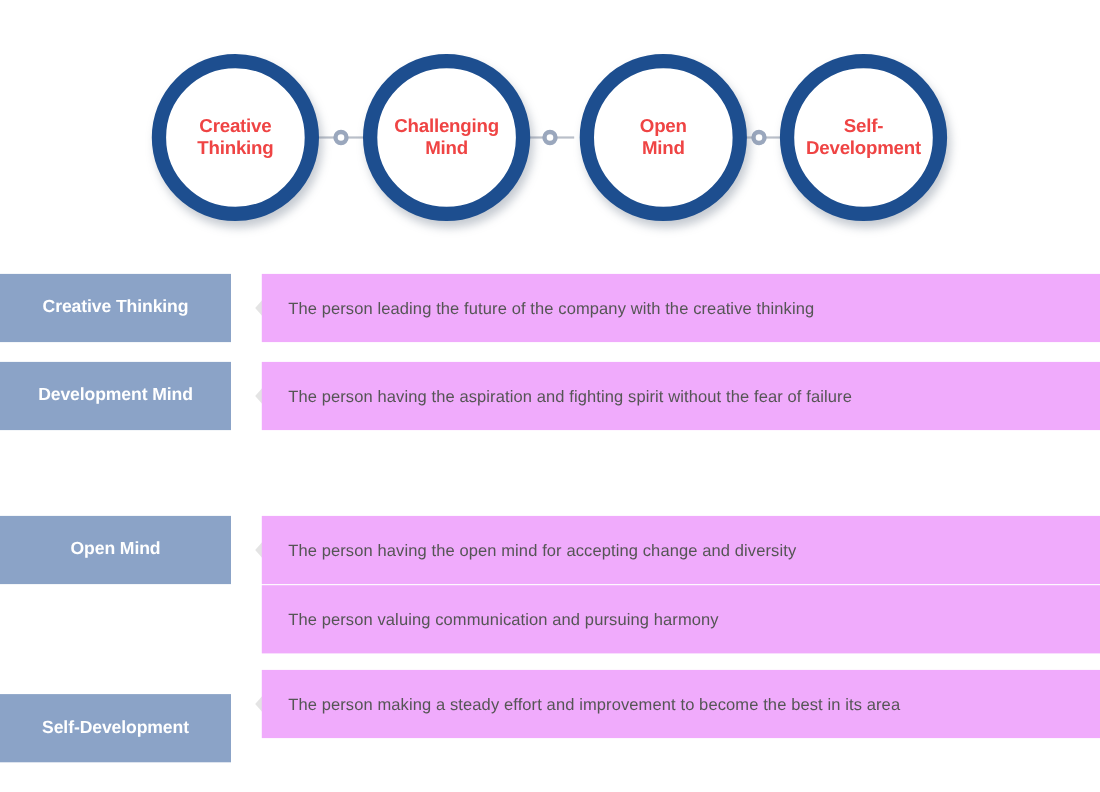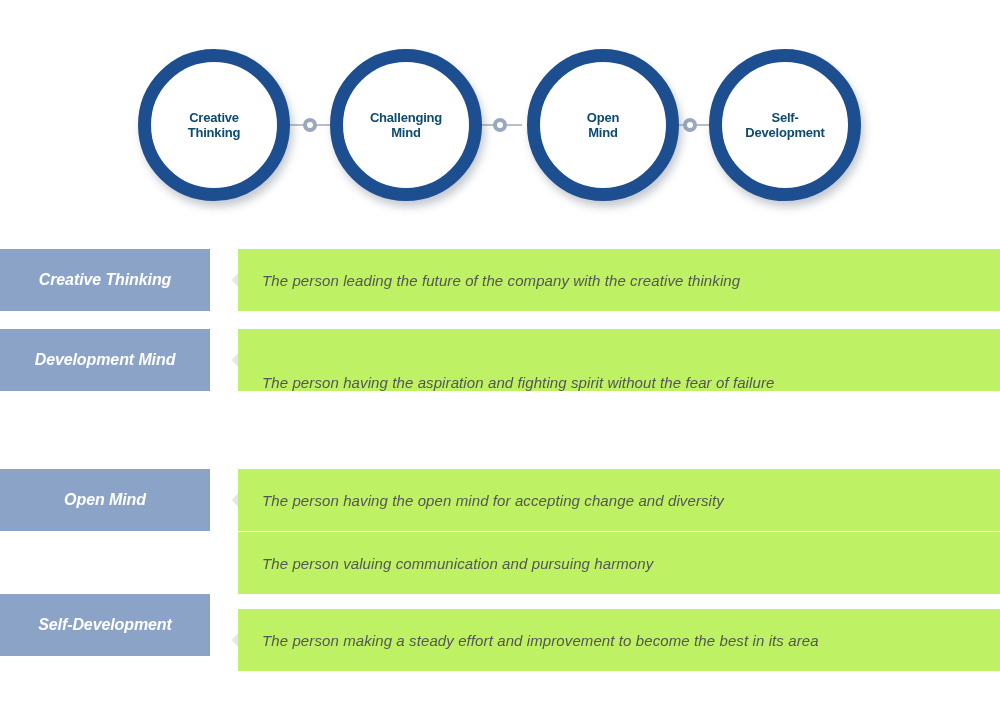--- a/index.html
+++ b/index.html
@@ -40,22 +40,22 @@
     background: #ffffff;
     border: 13px solid #1d4e8f;
     box-sizing: border-box;
     display: flex;
     align-items: center;
     justify-content: center;
     box-shadow: 3px 6px 9px rgba(110,122,140,0.40);
     z-index: 3;
   }
   .node-label {
-    color: #0c4a6e;
-    font-size: 13px;
+    color: #ef4444;
+    font-size: 17px;
     font-weight: bold;
     line-height: 1.17;
     text-align: center;
     letter-spacing: -0.2px;
     white-space: nowrap;
   }
 
   .node-0 { left: 138px; top: 21px; }
   .node-1 { left: 330px; top: 21px; }
   .node-2 { left: 527px; top: 21px; }
@@ -87,21 +87,20 @@
   .dot-1 { left: 493px; }
   .dot-2 { left: 683px; }
 
   
   .detail-area {
     position: absolute;
     left: 0;
     top: 0;
     width: 1000px;
     height: 720px;
-    font-style: italic;
   }
 
   .cat-bar {
     position: absolute;
     left: 0;
     width: 210px;
     height: 62px;
     background: #8ba3c7;
     display: flex;
     align-items: center;
@@ -113,21 +112,21 @@
     font-weight: bold;
     letter-spacing: -0.1px;
     white-space: nowrap;
   }
 
   .desc-box {
     position: absolute;
     left: 238px;
     width: 762px;
     height: 62px;
-    background: #bef264;
+    background: #f0abfc;
     display: flex;
     align-items: center;
   }
   .desc-text {
     color: #555555;
     font-size: 15px;
     padding-left: 24px;
     letter-spacing: 0.1px;
     white-space: nowrap;
   }
@@ -195,36 +194,36 @@
     </div>
     <div class="notch" style="top:271px;"></div>
     <div class="desc-box" style="top:249px;">
       <span class="desc-text">The person leading the future of the company with the creative thinking</span>
     </div>
 
     <div class="cat-bar" style="top:329px;">
       <span class="cat-bar-label">Development Mind</span>
     </div>
     <div class="notch" style="top:351px;"></div>
-    <div class="desc-box" style="top:329px;align-items:flex-end;">
+    <div class="desc-box" style="top:329px;">
       <span class="desc-text">The person having the aspiration and fighting spirit without the fear of failure</span>
     </div>
 
     <div class="cat-bar" style="top:469px;">
       <span class="cat-bar-label">Open Mind</span>
     </div>
     <div class="notch" style="top:491px;"></div>
     <div class="desc-box" style="top:532px;">
       <span class="desc-text">The person valuing communication and pursuing harmony</span>
     </div>
     <div class="desc-box" style="top:469px;">
       <span class="desc-text">The person having the open mind for accepting change and diversity</span>
     </div>
 
-    <div class="cat-bar" style="top:594px;">
+    <div class="cat-bar" style="top:631px;">
       <span class="cat-bar-label">Self-Development</span>
     </div>
     <div class="notch" style="top:631px;"></div>
     <div class="desc-box" style="top:609px;">
       <span class="desc-text">The person making a steady effort and improvement to become the best in its area</span>
     </div>
 
   </div>
 </div>
 

